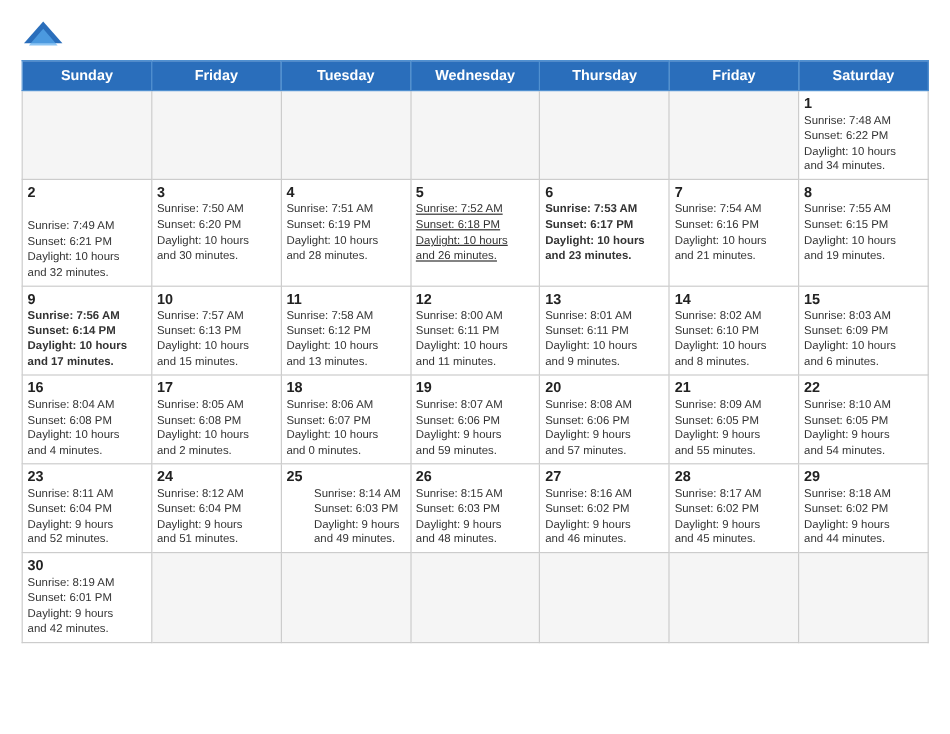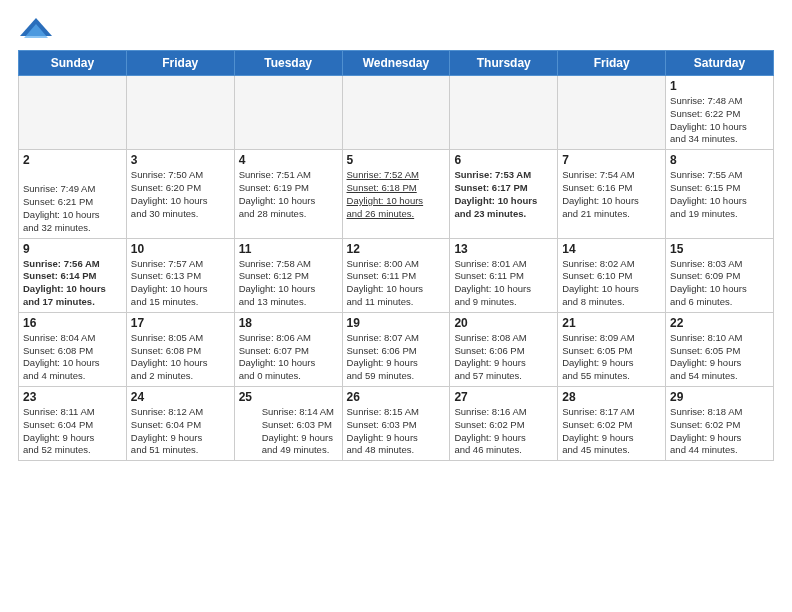--- a/index.html
+++ b/index.html
@@ -339,15 +339,30 @@
 and 45 minutes.</div>
           </td>
           <td>
             <span class="day-number">29</span>
             <div class="day-info" style="white-space: pre-line;">Sunrise: 8:18 AM
 Sunset: 6:02 PM
 Daylight: 9 hours
 and 44 minutes.</div>
           </td>
         </tr>
+        <tr class="last-row">
+          <td>
+            <span class="day-number">30</span>
+            <div class="day-info" style="white-space: pre-line;">Sunrise: 8:19 AM
+Sunset: 6:01 PM
+Daylight: 9 hours
+and 42 minutes.</div>
+          </td>
+          <td class="empty"></td>
+          <td class="empty"></td>
+          <td class="empty"></td>
+          <td class="empty"></td>
+          <td class="empty"></td>
+          <td class="empty"></td>
+        </tr>
       </tbody>
   </table>
 </div>
 
 </body></html>

